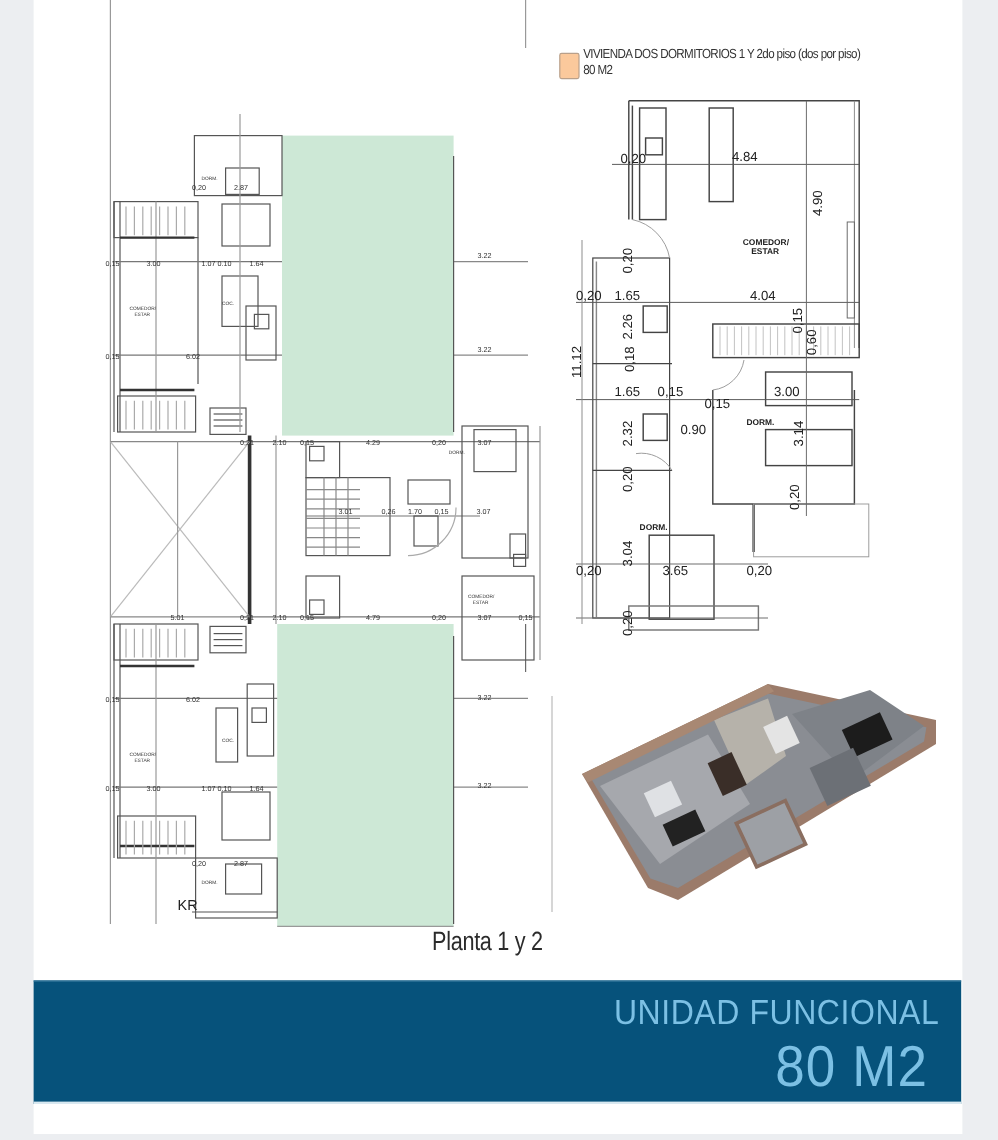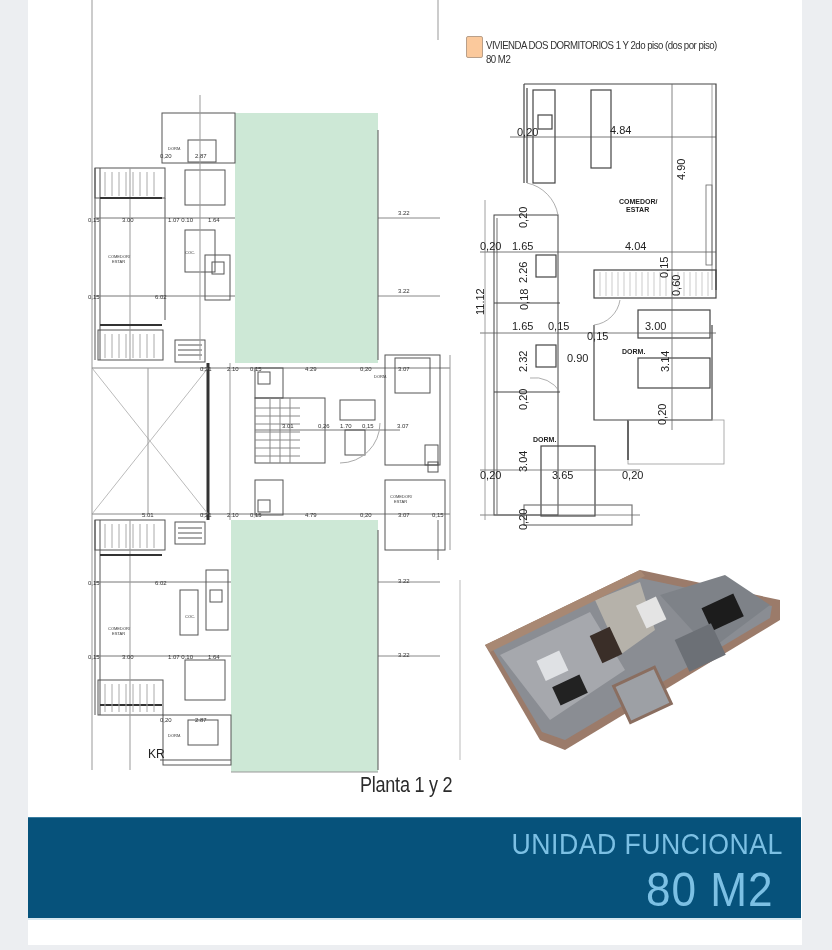--- a/index.html
+++ b/index.html
@@ -1,20 +1,20 @@
 <!DOCTYPE html>
 <html><head>
 <meta charset="utf-8">
 <style>
   * { box-sizing: border-box; margin: 0; padding: 0; }
   html, body { width: 832px; height: 950px; overflow: hidden; }
   body { background: #eceef1; font-family: "Liberation Sans", sans-serif; position: relative; }
   .card { position: absolute; left: 28px; top: 0; width: 774px; height: 945px; background: #ffffff; }
   .plan-svg { position: absolute; left: 0; top: 0; }
-  .legend { position: absolute; left: 466px; top: 28px; display: flex; align-items: center; }
+  .legend { position: absolute; left: 466px; top: 28px; display: flex; align-items: flex-end; }
   .legend-swatch { width: 17px; height: 22px; background: #fbc99c; border: 1px solid #b9a08a; border-radius: 2px; margin-right: 3px; margin-top: 0px; }
   .legend-text { font-family: "Liberation Sans", sans-serif; font-size: 11px; letter-spacing: -0.6px; color: #333; line-height: 14px; margin-top: 10px; transform: scaleX(0.88); transform-origin: left top; white-space: nowrap; }
   .plan-label { position: absolute; left: 360px; top: 772px; font-size: 22px; color: #2b2b2b; transform: scaleX(0.82); transform-origin: left top; letter-spacing: -0.3px; }
   .banner { position: absolute; left: 28px; top: 817px; width: 773px; height: 103px; background: #06527b; border-top: 1px solid #3a7da0; border-bottom: 2px solid #d8e8f0; }
   .banner-title { position: absolute; right: 18px; top: 10px; font-size: 29px; color: #7cc0e4; letter-spacing: 0.5px; transform: scaleX(0.92); transform-origin: right top; white-space: nowrap; }
   .banner-area { position: absolute; right: 28px; top: 44px; font-size: 48px; color: #7cc0e4; letter-spacing: 1px; transform: scaleX(0.92); transform-origin: right top; white-space: nowrap; }
   .render3d { position: absolute; left: 480px; top: 560px; width: 300px; height: 200px; }
   svg text { font-family: "Liberation Sans", sans-serif; }
 </style>
 </head>

